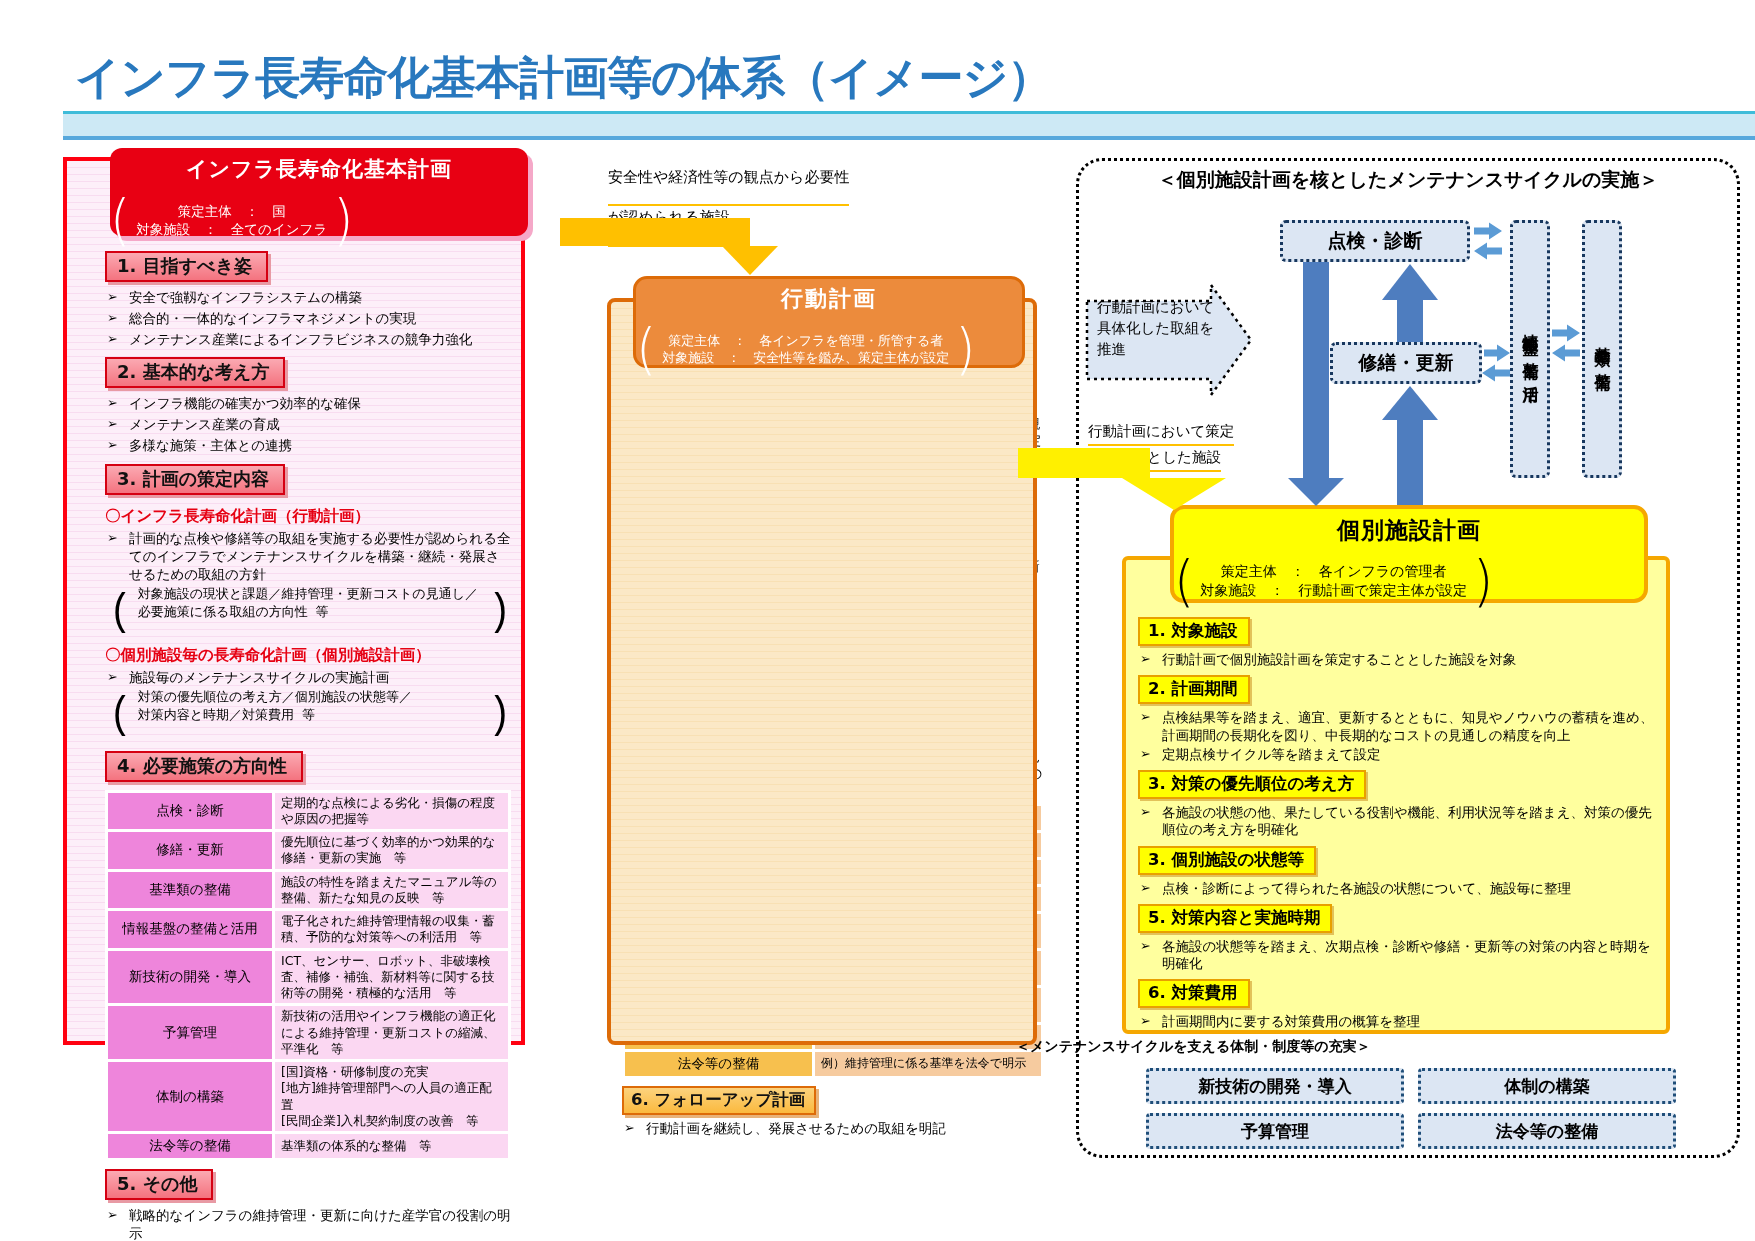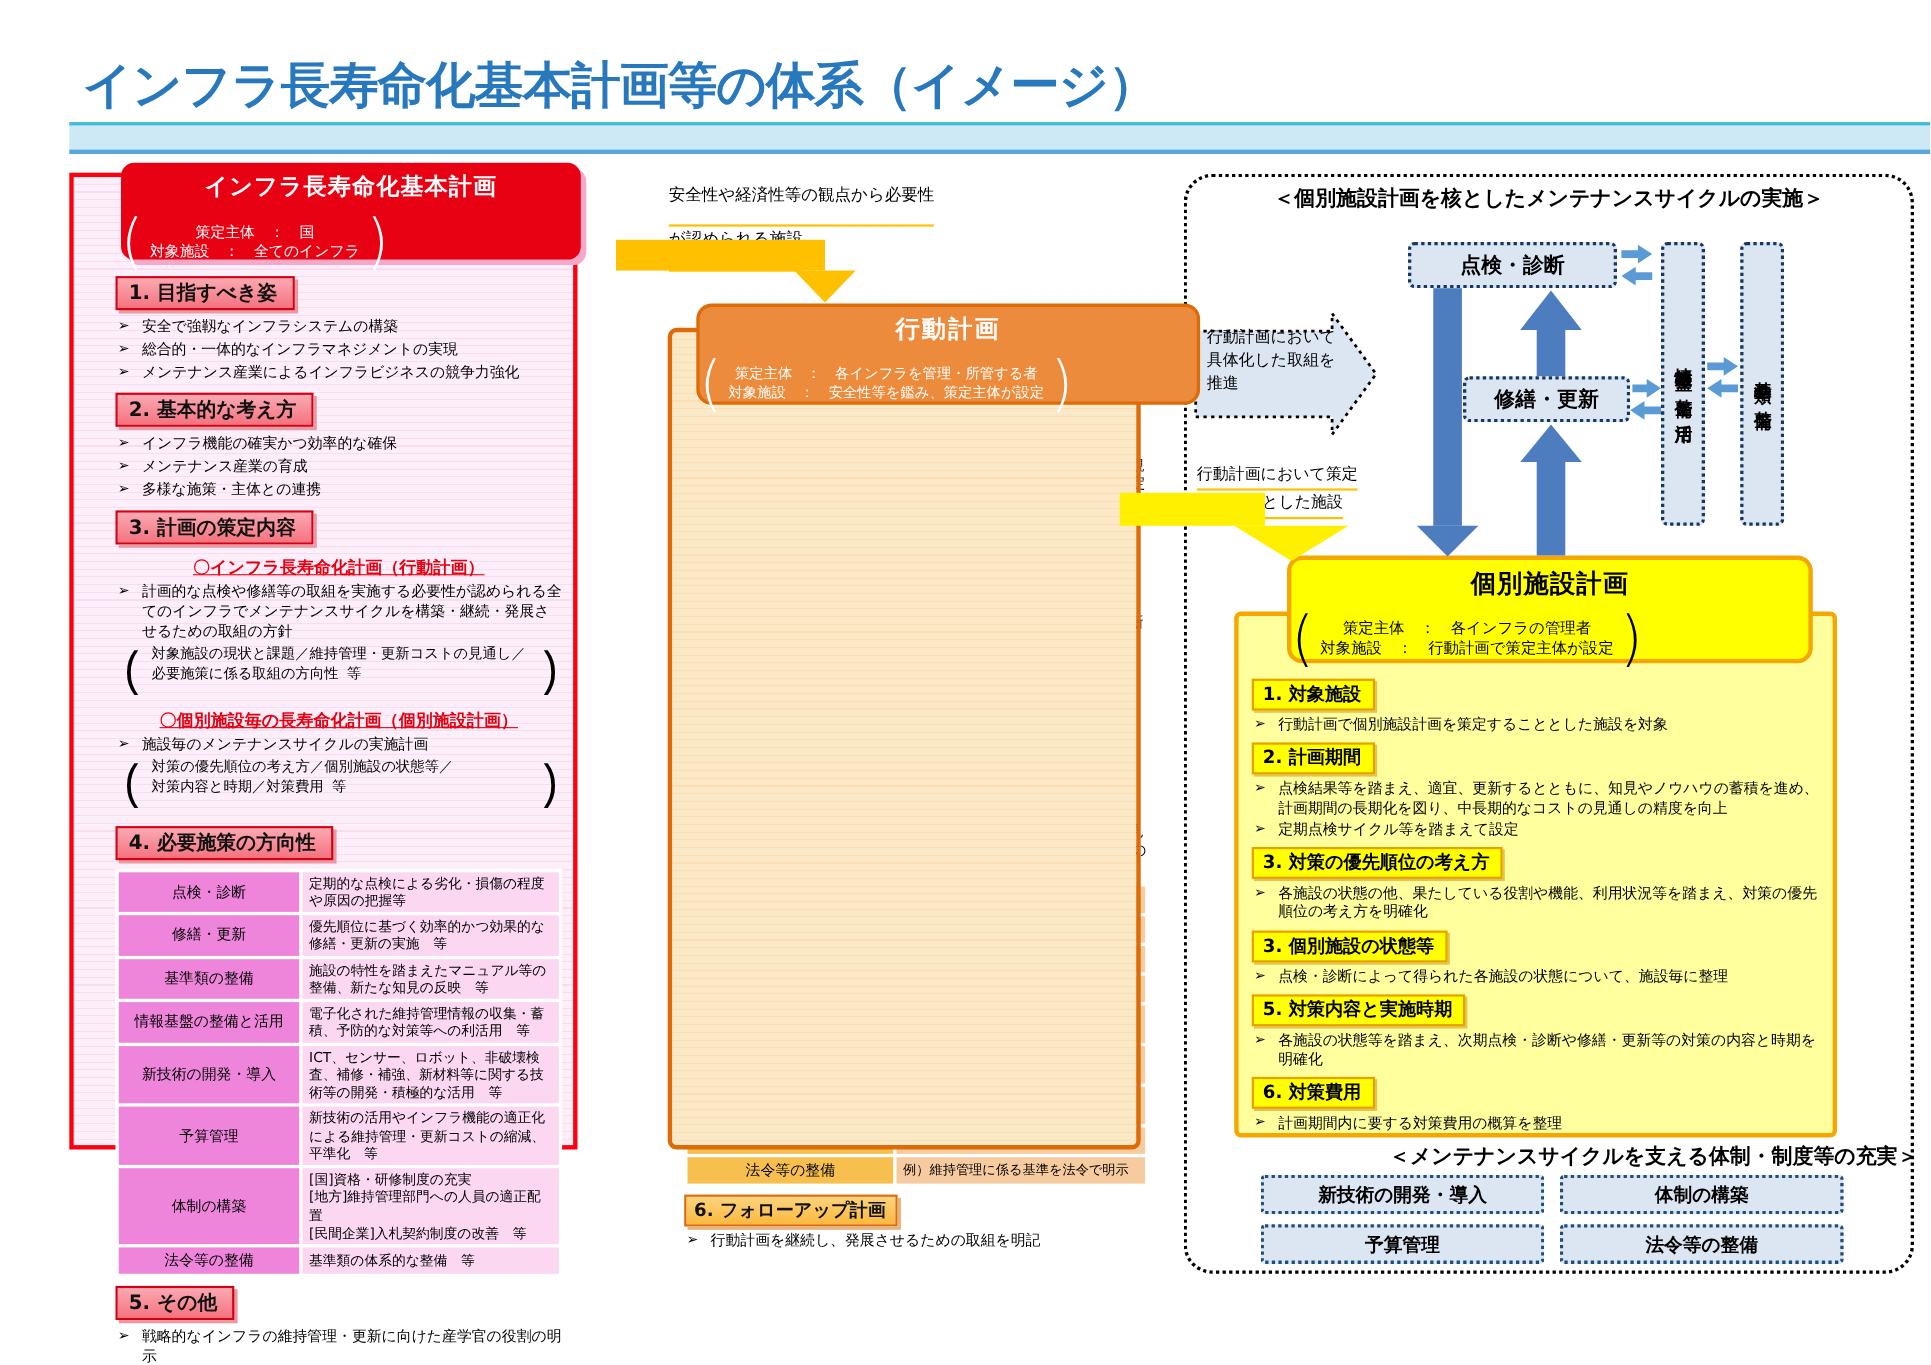--- a/index.html
+++ b/index.html
@@ -27,36 +27,36 @@
     background:repeating-linear-gradient(180deg,#FDEFF9 0px,#FDEFF9 6px,#F8DCF0 6px,#F8DCF0 7px);z-index:2;padding-left:28px;}
   .l-header{position:absolute;left:43px;top:-13px;width:418px;height:88px;box-sizing:border-box;
     background:#E80013;border-radius:12px;box-shadow:5px 5px 0 #F5A8C8;color:#fff;text-align:center;padding-top:7px;z-index:4;}
   .l-header .t{font-size:21px;font-weight:bold;letter-spacing:1px;}
   .l-header .hbracket{font-size:13.5px;color:#fff;margin-top:2px;}
   .l-content{padding:84px 10px 6px 10px;}
   .sec-h{display:inline-block;background:linear-gradient(180deg,#FBA9B2,#F4737F);
     border:2px solid #D50012;box-shadow:3px 3px 0 #E89AA4;padding:1px 14px 2px 10px;
     font-size:18px;font-weight:bold;color:#111;margin:6px 0 4px 0;}
   .l-content .bullet{font-size:13.5px;}
-  .red-sub{color:#E60012;font-weight:bold;font-size:15.5px;text-decoration:underline;margin:7px 0 2px 0;text-align:center;}
+  .red-sub{color:#E60012;font-weight:bold;font-size:15.5px;margin:7px 0 2px 0;}
   .l-note{font-size:13px;line-height:1.35;display:flex;align-items:flex-start;margin:2px 0 4px 4px;font-family:Liberation Mono, monospace;}
   .l-note::before{content:"(";font-size:38px;font-weight:100;margin-right:6px;transform:scaleY(1.15);}
   .l-note::after{content:")";font-size:38px;font-weight:100;margin-left:auto;transform:scaleY(1.15);}
   table.mtable{border-collapse:collapse;width:100%;margin:4px 0 2px 0;}
   table.mtable td{border:3px solid #fff;vertical-align:middle;}
   .l-table td.lab{background:#EE85DB;width:160px;text-align:center;font-size:13.5px;padding:3px 2px;}
   .l-table td.val{background:#FBD7F2;font-size:12.5px;line-height:1.3;padding:2px 6px;}
 
   
   .mid-note{position:absolute;left:608px;top:166px;font-size:15px;line-height:1.55;z-index:3;}
   .mid-note span{border-bottom:2.5px solid #FFC000;display:inline-block;padding-bottom:15px;}
   .mid-panel{position:absolute;left:607px;top:298px;width:430px;height:747px;box-sizing:border-box;
     border:4px solid #DD6B08;border-radius:8px;
     background:repeating-linear-gradient(180deg,#FBE8C6 0px,#FBE8C6 6px,#F8E0B4 6px,#F8E0B4 7px);z-index:2;}
-  .m-header{position:absolute;left:633px;top:276px;width:458px;height:92px;box-sizing:border-box;
+  .m-header{position:absolute;left:633px;top:276px;width:392px;height:92px;box-sizing:border-box;
     background:#EC8B3C;border:3px solid #DD6B08;border-radius:14px;color:#fff;text-align:center;padding-top:5px;z-index:4;}
   .m-header .t{font-size:22px;font-weight:bold;letter-spacing:2px;}
   .m-header .hbracket{font-size:13px;color:#fff;}
   .m-content{padding:78px 11px 6px 11px;}
   .m-sec-h{display:inline-block;background:linear-gradient(180deg,#FCD37E,#FBB93E);
     border:2px solid #DD6B08;box-shadow:3px 3px 0 #E8B37A;padding:1px 9px 2px 7px;
     font-size:16.5px;font-weight:bold;color:#111;margin:5px 0 3px 0;white-space:nowrap;}
   .m-content .bullet{font-size:13.5px;line-height:1.24;margin:2px 0;}
   .m-table td.lab{background:#F7C04E;width:183px;text-align:center;font-size:13.5px;padding:3px 2px;}
   .m-table td.val{background:#F6CB9F;font-size:12px;line-height:1.25;padding:2px 6px;}
@@ -77,21 +77,21 @@
   .under-note span{border-bottom:2.5px solid #FFC000;display:inline-block;padding-bottom:1px;}
   .y-header{position:absolute;left:1170px;top:505px;width:478px;height:98px;box-sizing:border-box;
     background:#FFFF00;border:4px solid #F5A700;border-radius:14px;text-align:center;padding-top:6px;z-index:4;}
   .y-header .t{font-size:23px;font-weight:bold;letter-spacing:1px;}
   .y-header .hbracket{font-size:14px;}
   .y-body{position:absolute;left:1122px;top:556px;width:548px;height:478px;box-sizing:border-box;
     background:#FFFF9E;border:4px solid #F5A700;border-radius:6px;z-index:2;padding:52px 12px 6px 12px;}
   .y-sec-h{display:inline-block;background:#FFFF00;border:2px solid #E8A000;box-shadow:2px 2px 0 #E2C25A;
     padding:1px 10px 2px 8px;font-size:16.5px;font-weight:bold;margin:5px 0 3px 0;}
   .y-body .bullet{font-size:13.5px;line-height:1.28;margin:2px 0;}
-  .support-title{position:absolute;left:1088px;top:1038px;width:656px;text-align:right;font-size:19px;font-weight:bold;z-index:3;}
+  .support-title{position:absolute;left:1016px;top:1038px;width:656px;text-align:left;font-size:14px;font-weight:bold;z-index:3;}
   .support-grid{position:absolute;left:1146px;top:1068px;width:532px;display:grid;
     grid-template-columns:258px 258px;gap:9px 14px;z-index:3;}
   .support-box{box-sizing:border-box;height:36px;background:#DCE6F3;border:3px dotted #1F4E79;border-radius:4px;
     display:flex;align-items:center;justify-content:center;font-size:17px;font-weight:bold;}
 
   .arrow-layer{position:absolute;left:0;top:0;width:1755px;height:1241px;z-index:5;pointer-events:none;}
 </style>
 </head>
 <body>
 

